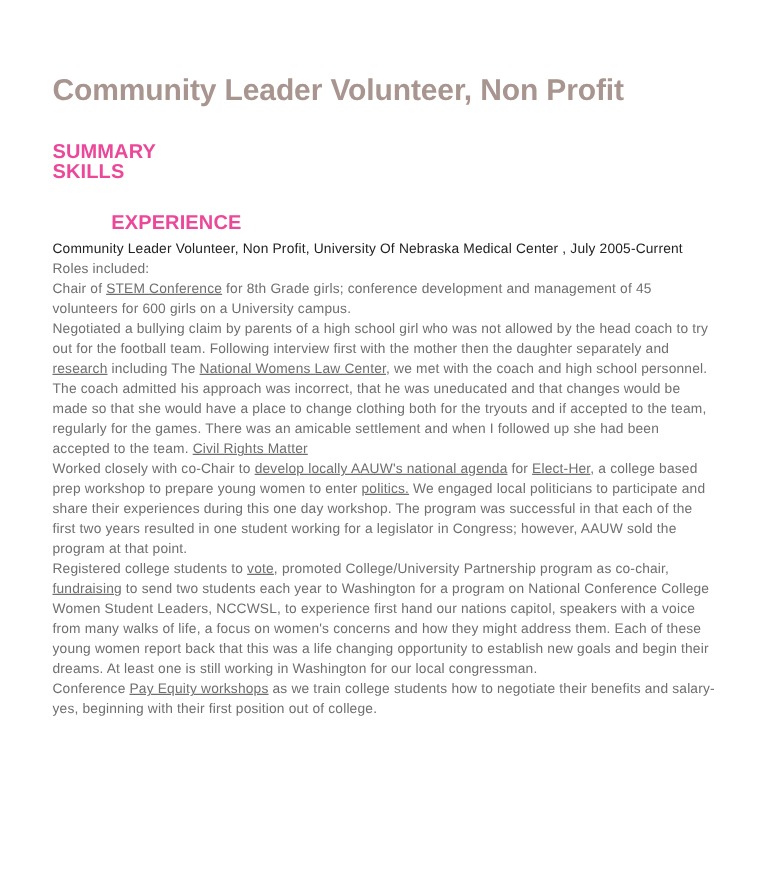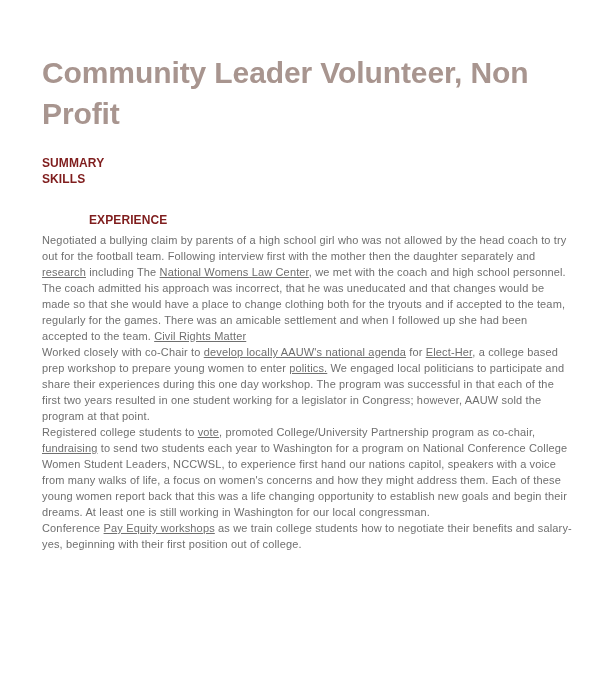--- a/index.html
+++ b/index.html
@@ -15,31 +15,31 @@
     }
     .page {
       position: absolute;
       left: 42px;
       top: 52px;
       width: 530px;
     }
     .title {
       font-family: "Liberation Sans", sans-serif;
       font-weight: bold;
-      font-size: 30px;
+      font-size: 24px;
       line-height: 41px;
       color: #a8958f;
       margin: 0;
       letter-spacing: -0.1px;
     }
     .section-heading {
       font-family: "Liberation Sans", sans-serif;
       font-weight: bold;
-      font-size: 12px;
-      color: #7f1d1d;
+      font-size: 16px;
+      color: #ec4899;
       margin: 0;
       line-height: 16px;
       letter-spacing: 0.1px;
     }
     .h-summary { margin-top: 21px; }
     .h-skills { }
     .h-experience { margin-top: 25px; padding-left: 47px; }
     .body-text {
       font-family: "Liberation Sans", sans-serif;
       font-size: 11px;
@@ -64,23 +64,26 @@
 <body>
 
 <div class="page">
   <h1 class="title">Community Leader Volunteer, Non Profit</h1>
 
   <h2 class="section-heading h-summary">SUMMARY</h2>
   <h2 class="section-heading h-skills">SKILLS</h2>
   <h2 class="section-heading h-experience">EXPERIENCE</h2>
 
   <div class="body-text">
+    <p class="dark">Community Leader Volunteer, Non Profit, University Of Nebraska Medical Center , July 2005-Current</p>
 
 
+    <p>Roles included:</p>
 
+    <p><span>Chair of </span><a class="inline-link">STEM Conference</a><span> for 8th Grade girls; conference development and management of 45 volunteers for 600 girls on a University campus.</span></p>
 
     <p><span>Negotiated a bullying claim by parents of a high school girl who was not allowed by the head coach to try out for the football team. Following interview first with the mother then the daughter separately and </span><a class="inline-link">research</a><span> including The </span><a class="inline-link">National Womens Law Center</a><span>, we met with the coach and high school personnel. The coach admitted his approach was incorrect, that he was uneducated and that changes would be made so that she would have a place to change clothing both for the tryouts and if accepted to the team, regularly for the games. There was an amicable settlement and when I followed up she had been accepted to the team. </span><a class="inline-link">Civil Rights Matter</a></p>
 
     <p><span>Worked closely with co-Chair to </span><a class="inline-link">develop locally AAUW's national agenda</a><span> for </span><a class="inline-link">Elect-Her</a><span>, a college based prep workshop to prepare young women to enter </span><a class="inline-link">politics.</a><span> We engaged local politicians to participate and share their experiences during this one day workshop. The program was successful in that each of the first two years resulted in one student working for a legislator in Congress; however, AAUW sold the program at that point.</span></p>
 
     <p><span>Registered college students to </span><a class="inline-link">vote</a><span>, promoted College/University Partnership program as co-chair, </span><a class="inline-link">fundraising</a><span> to send two students each year to Washington for a program on National Conference College Women Student Leaders, NCCWSL, to experience first hand our nations capitol, speakers with a voice from many walks of life, a focus on women's concerns and how they might address them. Each of these young women report back that this was a life changing opportunity to establish new goals and begin their dreams. At least one is still working in Washington for our local congressman.</span></p>
 
     <p><span>Conference </span><a class="inline-link">Pay Equity workshops</a><span> as we train college students how to negotiate their benefits and salary-yes, beginning with their first position out of college.</span></p>
   </div>
 </div>

